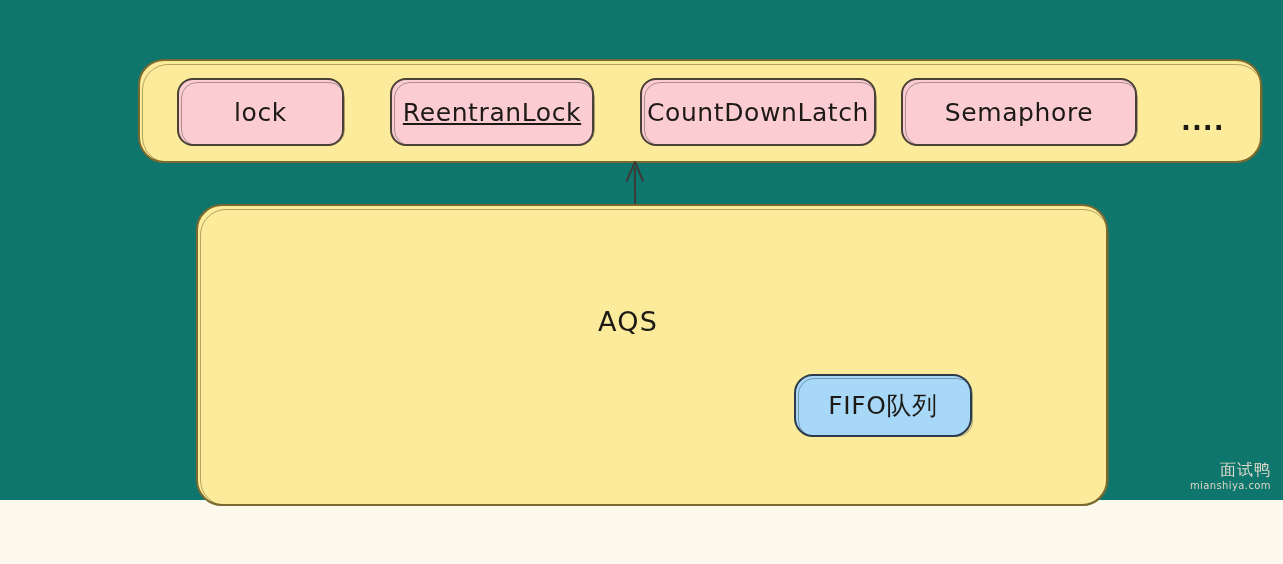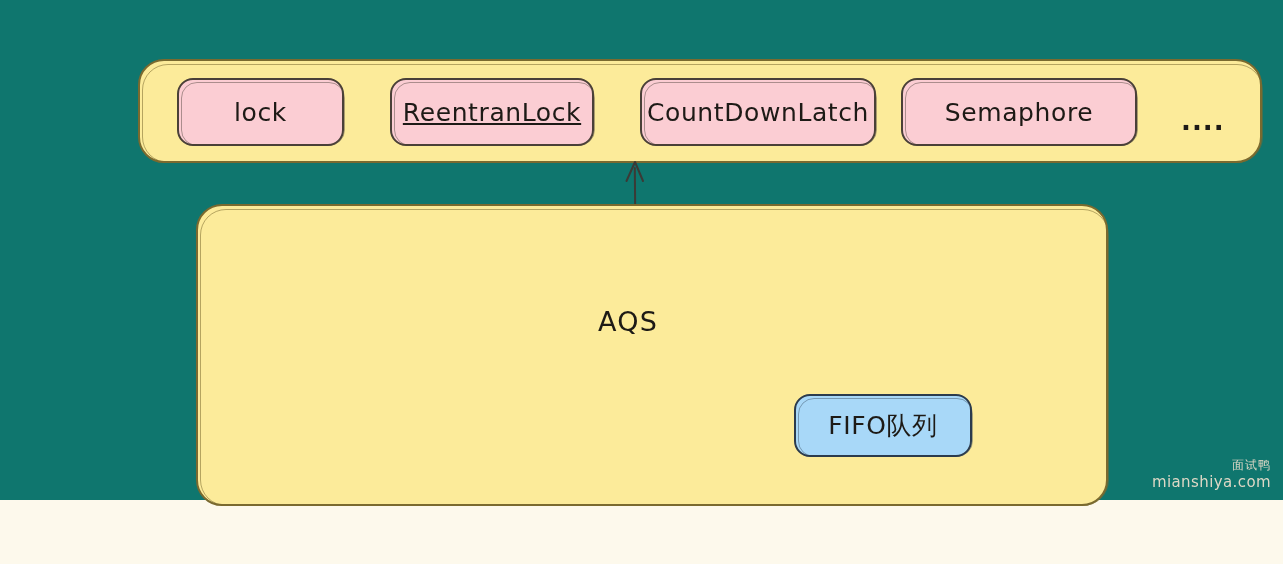--- a/index.html
+++ b/index.html
@@ -114,22 +114,22 @@
   
   #watermark {
     position: absolute;
     right: 12px;
     bottom: 8px;
     text-align: right;
     color: #ded8c6;
     line-height: 1.25;
     user-select: none;
   }
-  #watermark-cn { font-size: 12px; letter-spacing: 1px; }
-  #watermark-url { font-size: 15px; letter-spacing: 0.4px; }
+  #watermark-cn { font-size: 16px; letter-spacing: 1px; }
+  #watermark-url { font-size: 10px; letter-spacing: 0.4px; }
 </style>
 </head>
 <body>
 
 <div id="canvas">
 
   <div class="sketch-box" id="top-container" style="left:138px; top:59px; width:1124px; height:104px;">
   </div>
 
   <div class="node pink" style="left:177px; top:78px; width:167px; height:68px;">
@@ -155,21 +155,21 @@
     <path d="M12.5 23 L21 4 L29 23" stroke="#3b3a36" stroke-width="2" fill="none" stroke-linejoin="round" stroke-linecap="round"></path>
   </svg>
 
   <div class="sketch-box" id="aqs-container" style="left:196px; top:204px; width:912px; height:302px;">
   </div>
 
   <div class="free-text" id="aqs-title" style="left:598px; top:270px;margin-top:36px;">AQS</div>
 
 
 
-  <div class="node blue" style="left:794px; top:394px; width:178px; height:63px;">
+  <div class="node blue" style="left:794px; top:374px; width:178px; height:63px;border-radius:19px;">
     <span class="node-label">FIFO队列</span>
   </div>
 
   <div id="watermark">
     <div id="watermark-cn">面试鸭</div>
     <div id="watermark-url">mianshiya.com</div>
   </div>
 
 </div>
 

